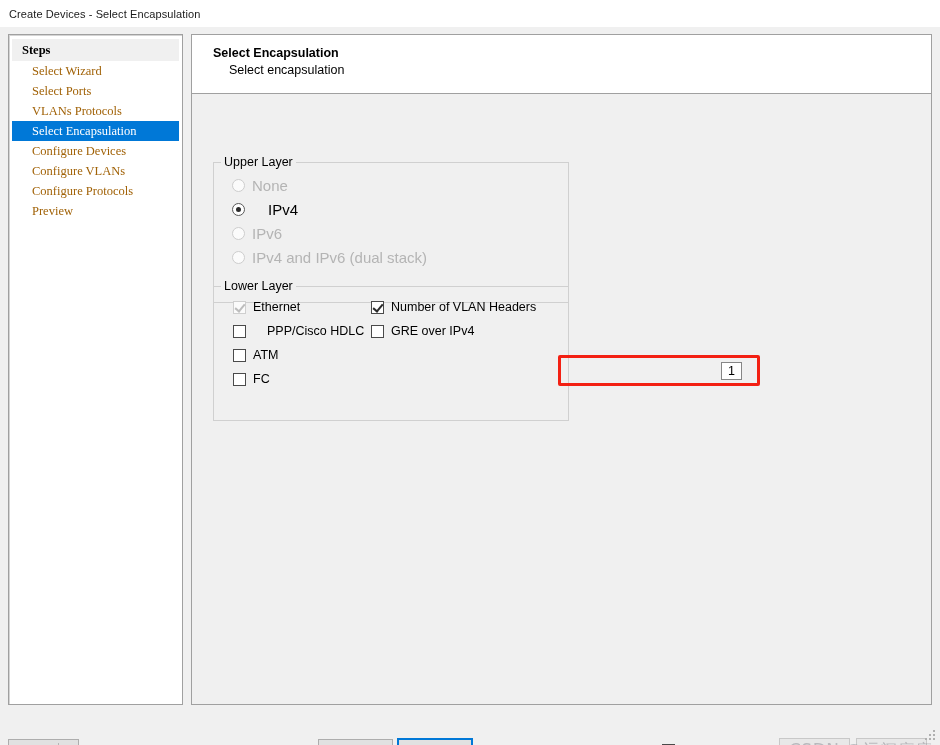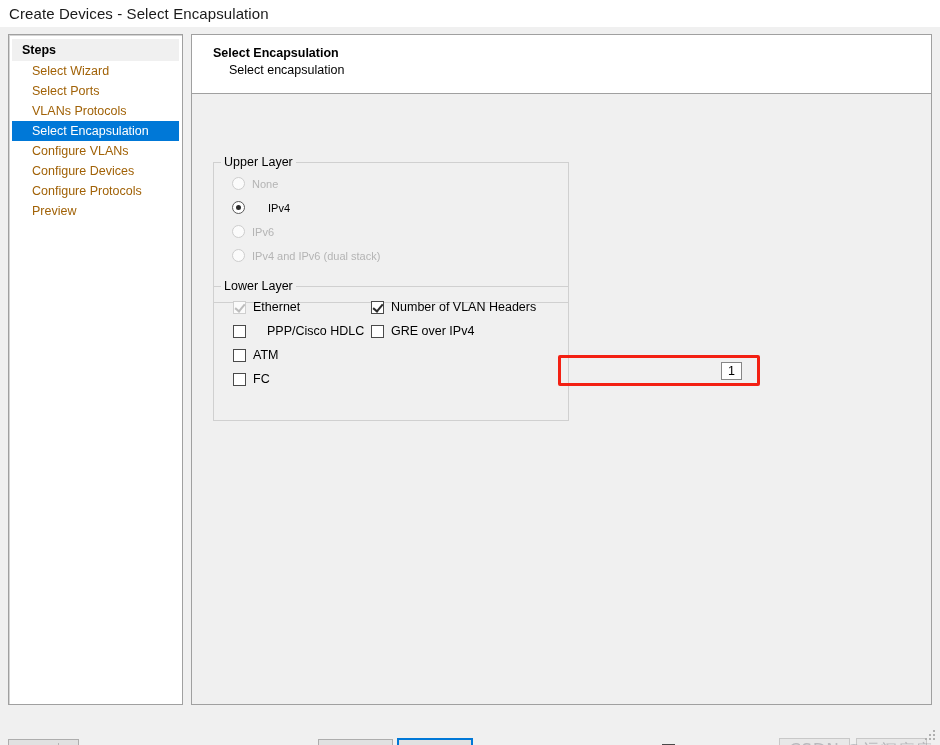--- a/index.html
+++ b/index.html
@@ -21,21 +21,21 @@
   #titlebar {
     position: absolute;
     left: 0; top: 0;
     width: 940px; height: 27px;
     background: #ffffff;
     display: flex;
     align-items: center;
   }
   #titlebar .title-text {
     padding-left: 9px;
-    font-size: 15px;
+    font-size: 11px;
     color: #1a1a1a;
     letter-spacing: 0.1px;
   }
 
   
   #dialog-body {
     position: absolute;
     left: 0; top: 27px;
     width: 940px; height: 718px;
     background: #f0f0f0;
@@ -44,20 +44,21 @@
   
   #steps-panel {
     position: absolute;
     left: 8px; top: 7px;
     width: 175px; height: 671px;
     background: #ffffff;
     border: 1px solid #a0a0a0;
     box-shadow: inset 1px 1px 0 #d4d4d4;
     box-sizing: border-box;
     overflow: hidden;
+    font-family: Liberation Serif, serif;
   }
   #steps-header {
     margin: 4px 3px 0 3px;
     height: 22px;
     background: #f0f0f0;
     display: flex;
     align-items: center;
     font-weight: bold;
     font-size: 12.5px;
     padding-left: 10px;
@@ -139,21 +140,21 @@
   #lower-layer-group {
     left: 21px; top: 192px;
     width: 356px; height: 135px;
   }
 
   
   .radio-row {
     position: absolute;
     display: flex;
     align-items: center;
-    font-size: 11px;
+    font-size: 15px;
     white-space: nowrap;
   }
   .radio {
     width: 13px; height: 13px;
     border-radius: 50%;
     border: 1px solid #5a5a5a;
     background: #ffffff;
     box-sizing: border-box;
     position: relative;
     flex: none;
@@ -318,22 +319,22 @@
 </div>
 
 <div id="dialog-body">
 
   <div id="steps-panel">
     <div id="steps-header">Steps</div>
     <div class="step-item">Select Wizard</div>
     <div class="step-item">Select Ports</div>
     <div class="step-item">VLANs Protocols</div>
     <div class="step-item selected">Select Encapsulation</div>
+    <div class="step-item">Configure Devices</div>
     <div class="step-item">Configure VLANs</div>
-    <div class="step-item">Configure Devices</div>
     <div class="step-item">Configure Protocols</div>
     <div class="step-item">Preview</div>
   </div>
 
   <div id="right-pane">
 
     <div id="header-box">
       <div id="header-title">Select Encapsulation</div>
       <div id="header-sub">Select encapsulation</div>
     </div>

